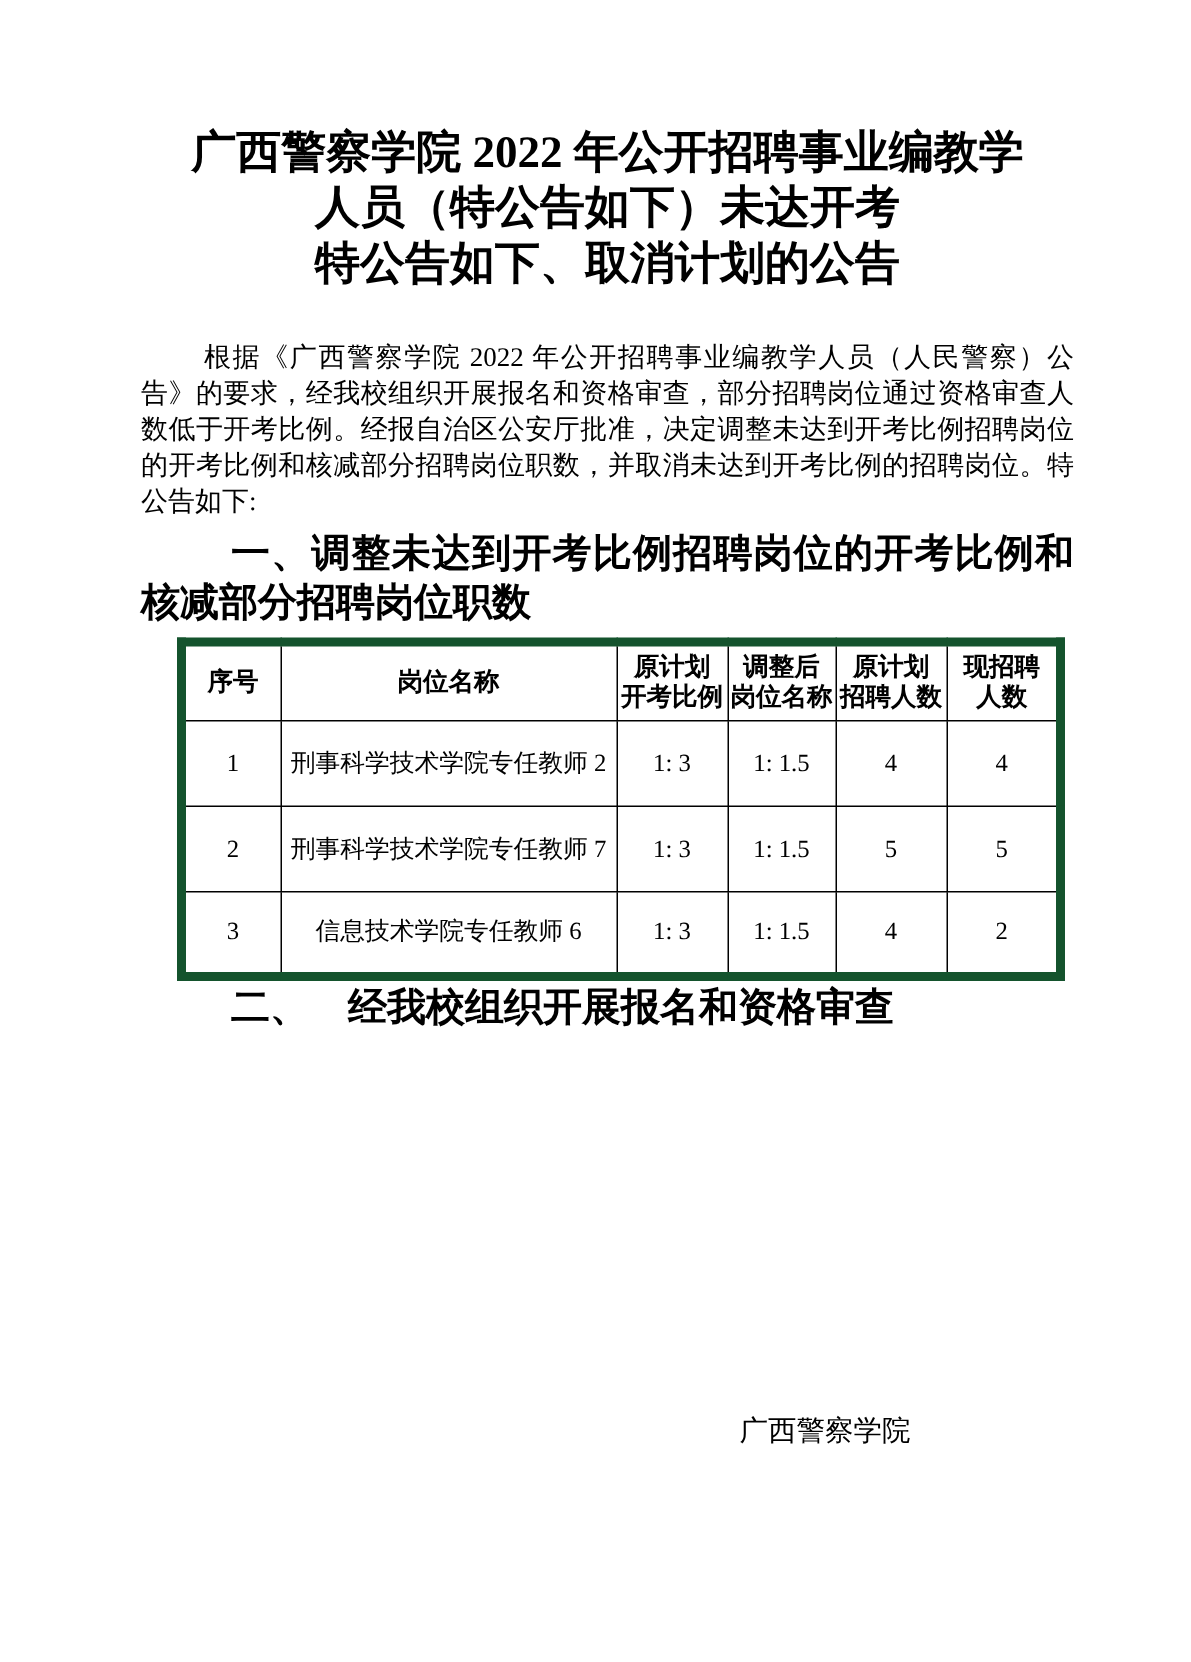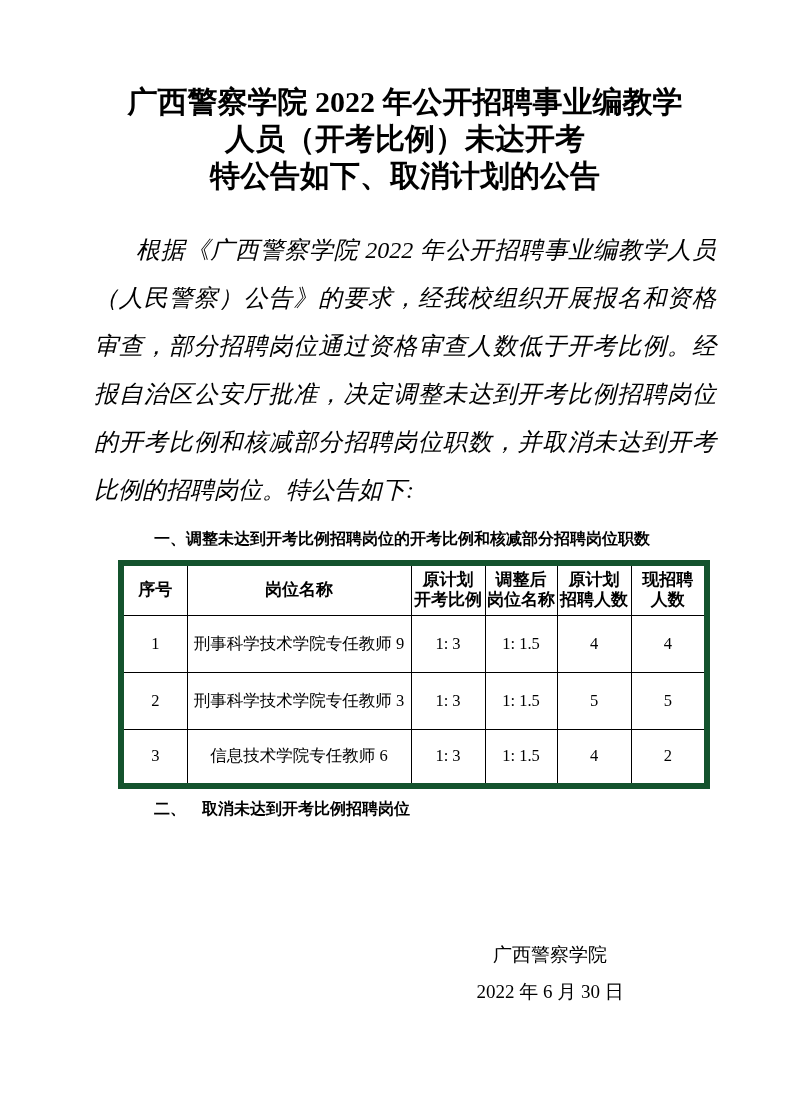--- a/index.html
+++ b/index.html
@@ -23,34 +23,33 @@
   .doc-title {
     padding-top: 83px;
     font-size: 30px;
     line-height: 37px;
     font-weight: 700;
     text-align: center;
     font-family: "Liberation Serif", "DejaVu Serif", serif;
   }
   .title-line { display: block; }
   .body-para {
-    font-size: 24px;
-    line-height: 48px;
+    font-size: 18px;
+    line-height: 24px;
     text-align: justify;
     letter-spacing: 0;
-    font-style: italic;
   }
   .intro {
     margin-top: 32px;
     text-indent: 42px;
   }
   .sec-heading {
-    font-family: Liberation Serif, serif;
+    font-family: Liberation Mono, monospace;
     font-weight: 700;
-    font-size: 16px;
+    font-size: 26px;
     line-height: 33px;
     text-align: justify;
     text-indent: 60px;
   }
   .sec1-heading { margin-top: 8px; }
   .sec2-heading { margin-top: 3px; }
   .sec2-para { margin-top: 0; text-indent: 42px; }
   table.positions {
     margin-top: 5px;
     margin-left: 24px;
@@ -89,21 +88,21 @@
   }
 </style>
 </head>
 <body>
 
 <div class="page">
   <div class="content">
 
     <h1 class="doc-title">
       <span class="title-line">广西警察学院 2022 年公开招聘事业编教学</span>
-      <span class="title-line">人员（开考比例）未达开考</span>
+      <span class="title-line">人员（特公告如下）未达开考</span>
       <span class="title-line">特公告如下、取消计划的公告</span>
     </h1>
 
     <p class="body-para intro">根据《广西警察学院 2022 年公开招聘事业编教学人员（人民警察）公告》的要求，经我校组织开展报名和资格审查，部分招聘岗位通过资格审查人数低于开考比例。经报自治区公安厅批准，决定调整未达到开考比例招聘岗位的开考比例和核减部分招聘岗位职数，并取消未达到开考比例的招聘岗位。特公告如下:</p>
 
     <h2 class="sec-heading sec1-heading">一、调整未达到开考比例招聘岗位的开考比例和核减部分招聘岗位职数</h2>
 
     <table class="positions">
       <colgroup>
         <col style="width:66px">
@@ -123,47 +122,46 @@
 岗位名称</th>
           <th>原计划
 招聘人数</th>
           <th>现招聘
 人数</th>
         </tr>
       </thead>
       <tbody>
         <tr>
           <td>1</td>
-          <td>刑事科学技术学院专任教师 9</td>
+          <td>刑事科学技术学院专任教师 2</td>
           <td>1: 3</td>
           <td>1: 1.5</td>
           <td>4</td>
           <td>4</td>
         </tr>
         <tr>
           <td>2</td>
-          <td>刑事科学技术学院专任教师 3</td>
+          <td>刑事科学技术学院专任教师 7</td>
           <td>1: 3</td>
           <td>1: 1.5</td>
           <td>5</td>
           <td>5</td>
         </tr>
         <tr>
           <td>3</td>
           <td>信息技术学院专任教师 6</td>
           <td>1: 3</td>
           <td>1: 1.5</td>
           <td>4</td>
           <td>2</td>
         </tr>
       </tbody>
     </table>
 
-    <h2 class="sec-heading sec2-heading">二、　取消未达到开考比例招聘岗位</h2>
+    <h2 class="sec-heading sec2-heading">二、　经我校组织开展报名和资格审查</h2>
 
 
   </div>
 
   <div class="signature">
     <div>广西警察学院</div>
-    <div>2022 年 6 月 30 日</div>
   </div>
 </div>
 
 </body></html>

